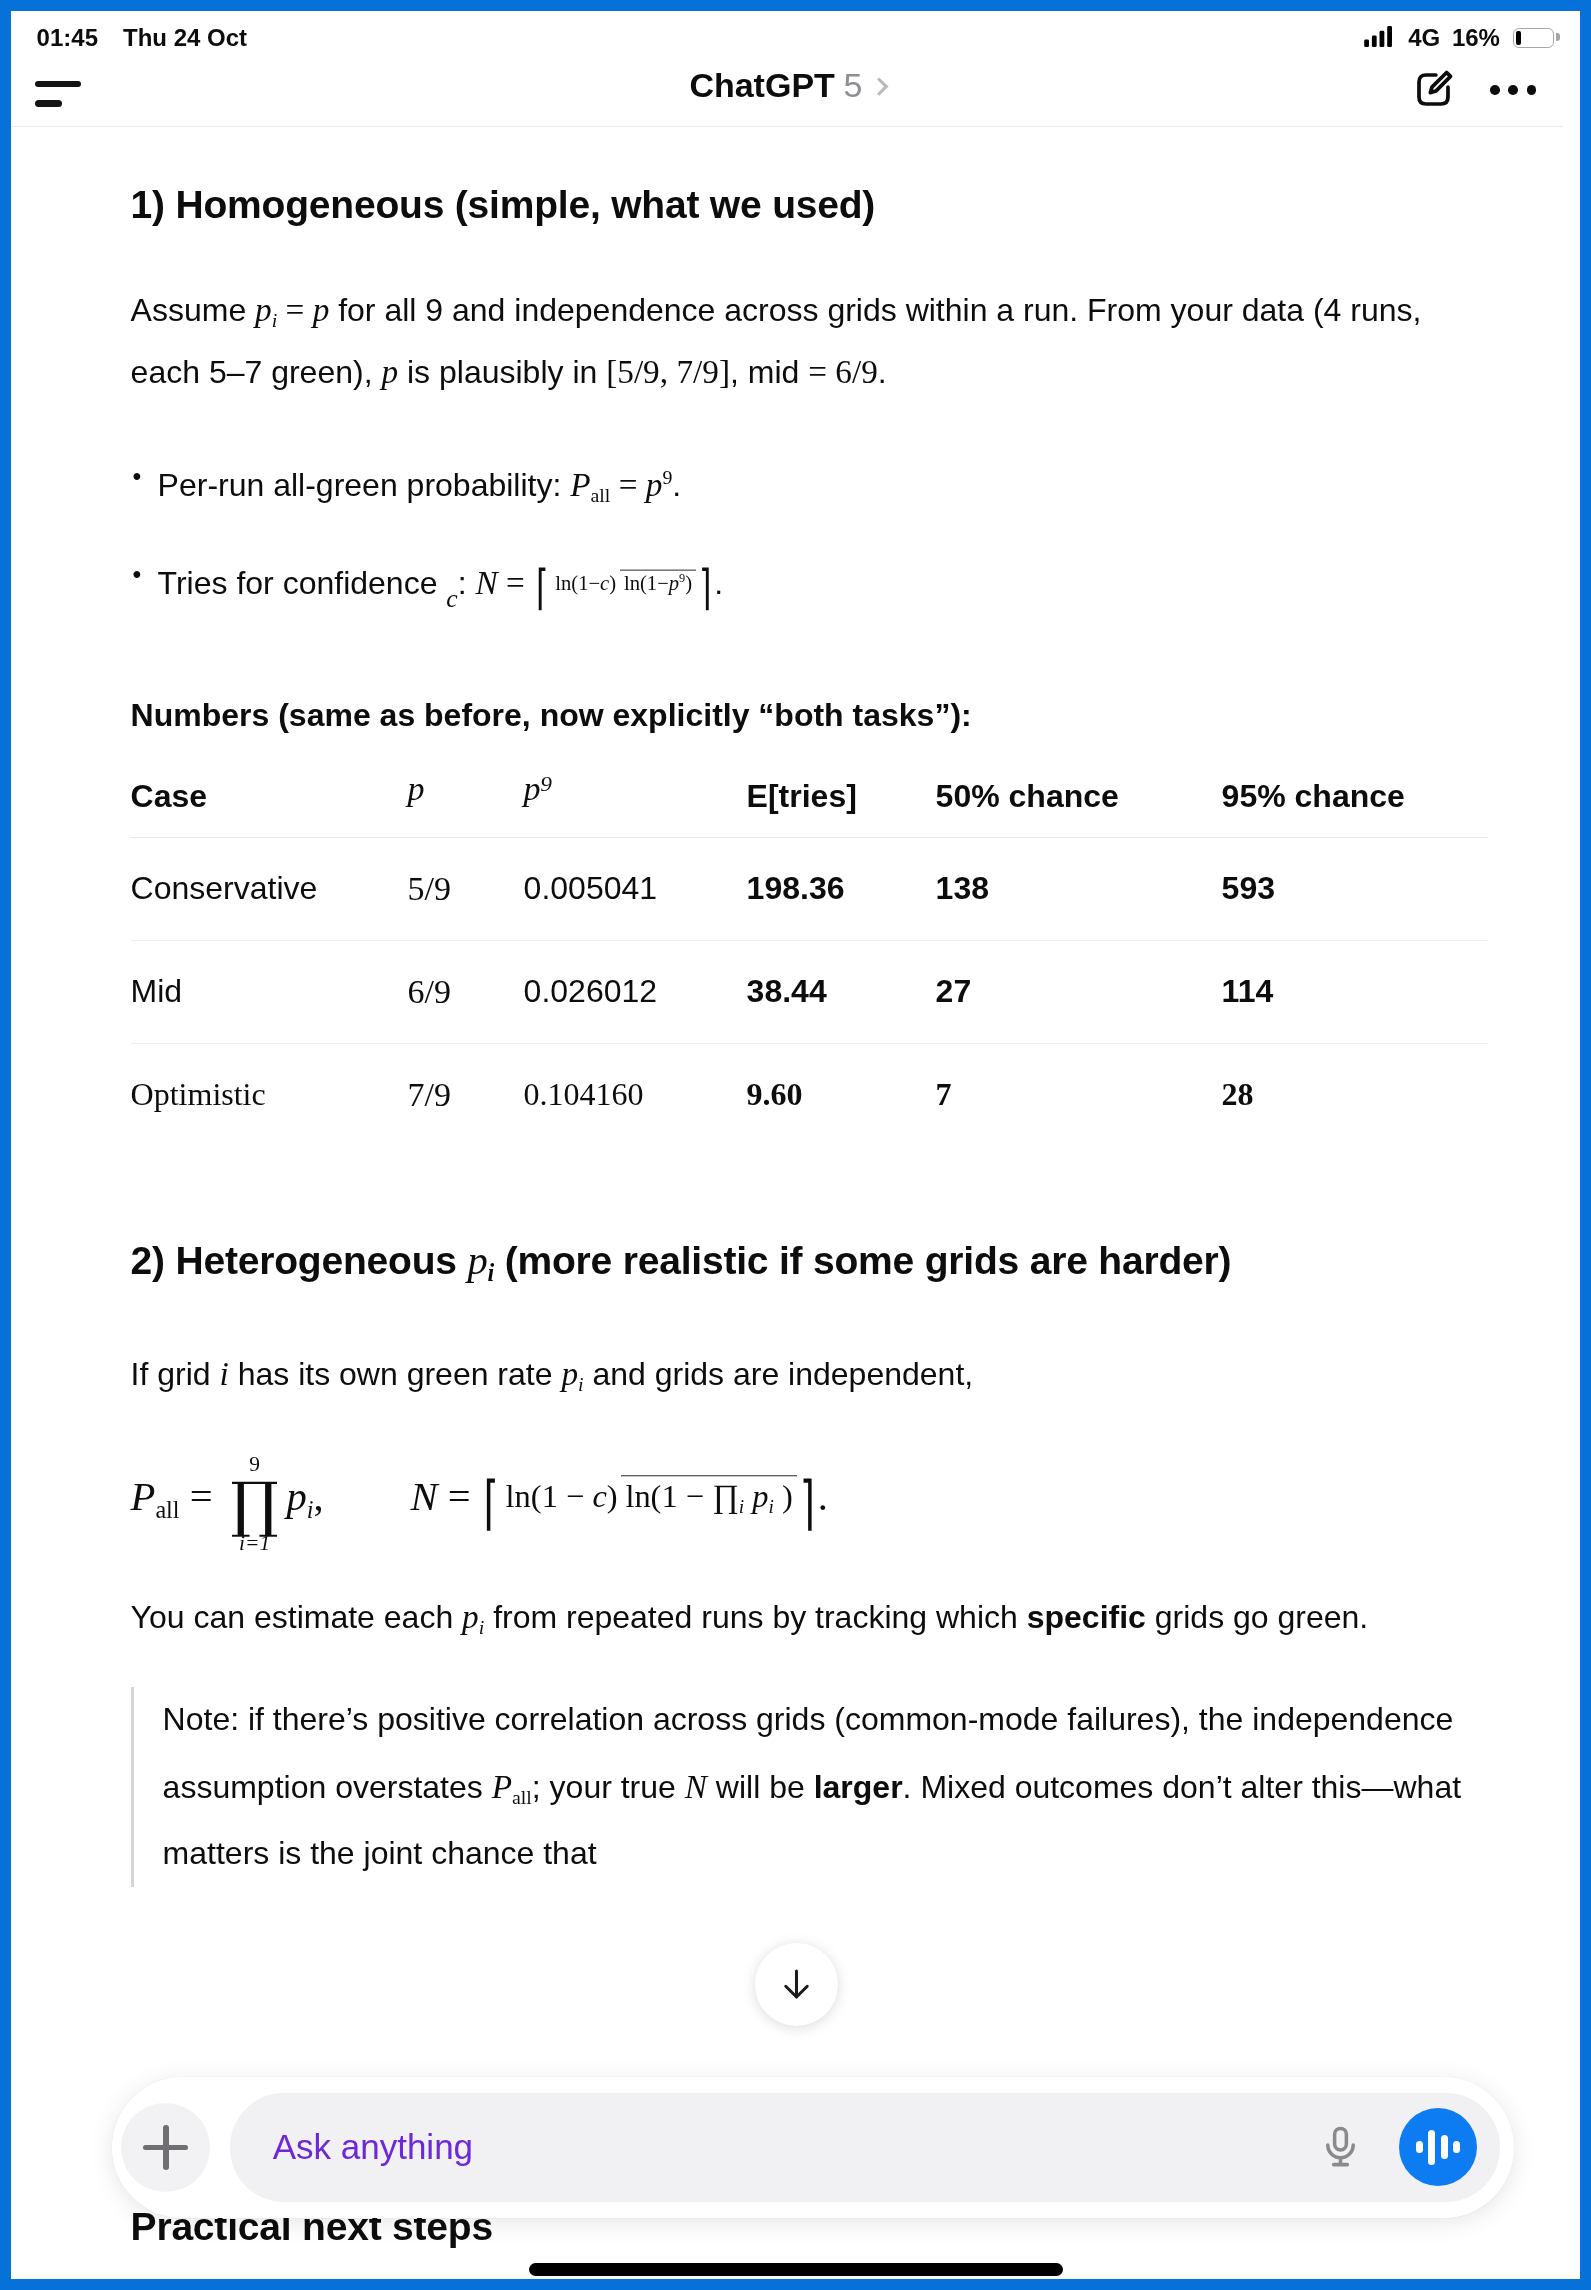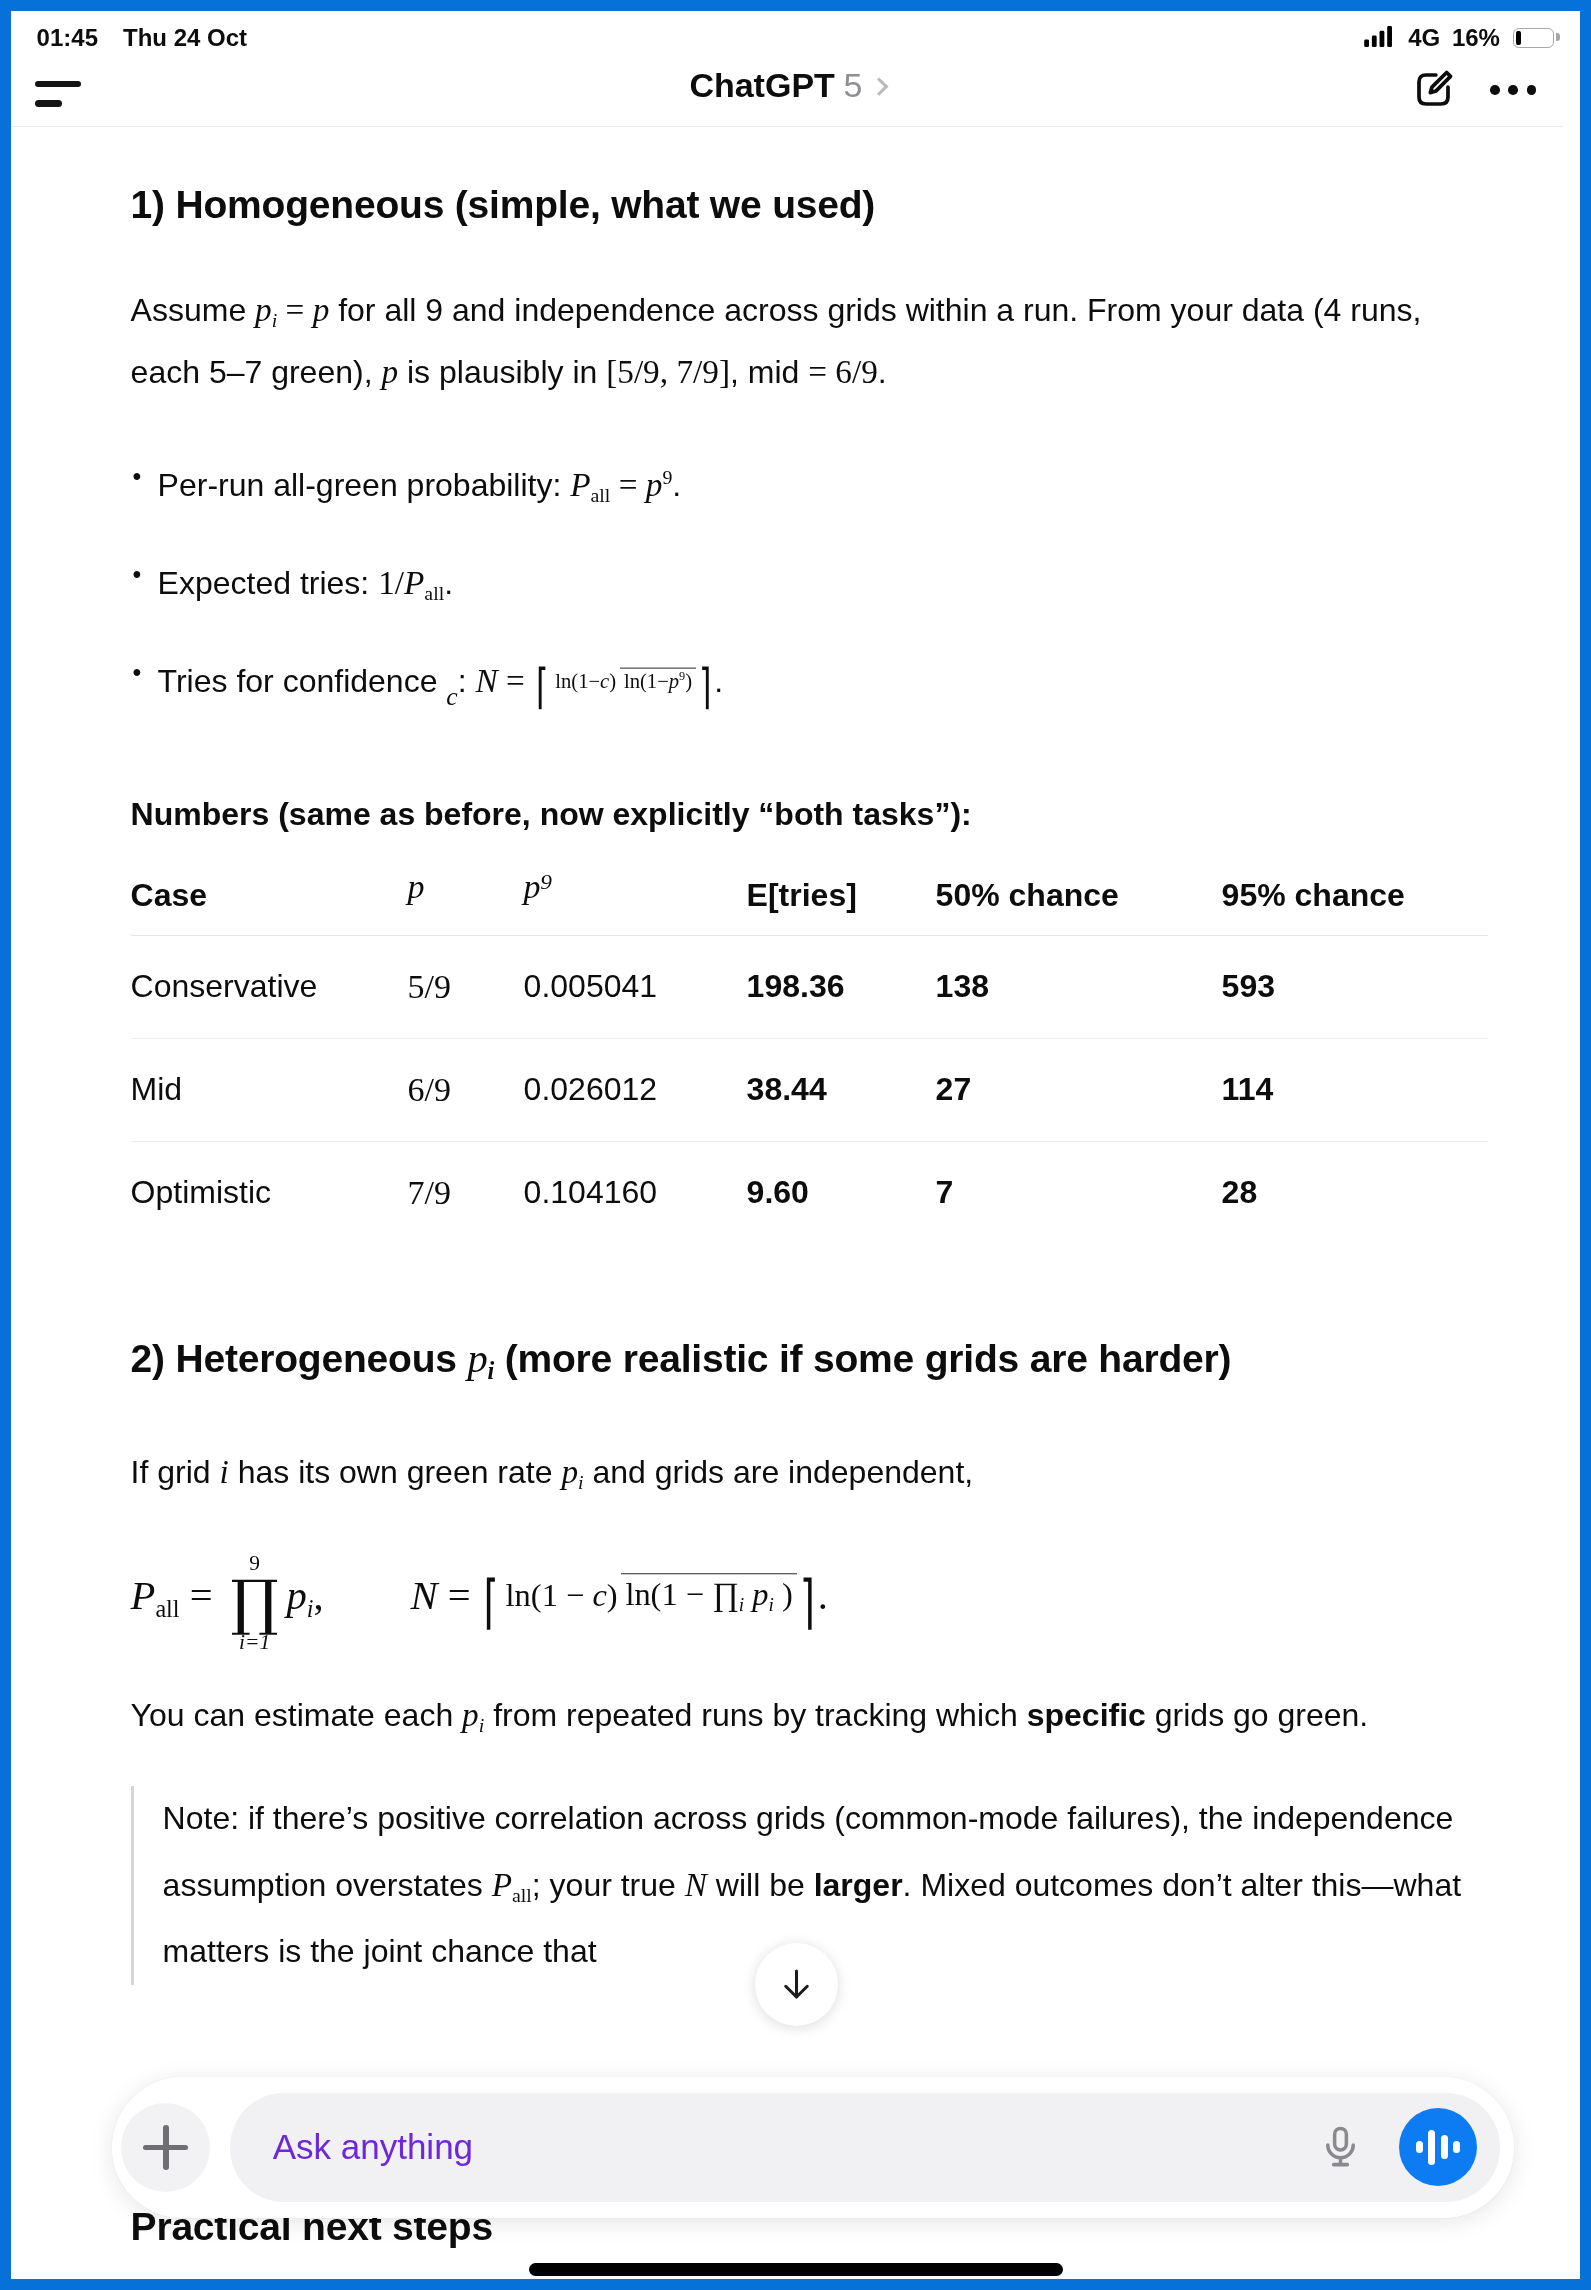--- a/index.html
+++ b/index.html
@@ -66,21 +66,21 @@
   .prod .pl.pi { font-style:italic; }
   .prod .op { font-family:"DejaVu Serif","Liberation Serif",serif; font-size:1.55em; line-height:0.95; }
   .equation { margin-top:45px; font-size:39px; }
   .equation .frac { font-size:0.8em; }
 
   
   .tbl { margin-top:43px; border-collapse:collapse; width:100%; font-size:32px; }
   .tbl th { text-align:left; font-weight:600; padding:0 0 21.3px 0; border-bottom:1.9px solid #e5e5e5; vertical-align:bottom; }
   .tbl th.mth { font-family:"Liberation Serif","DejaVu Serif",serif; font-style:italic; font-weight:400; font-size:34px; vertical-align:top; padding-top:0; position:relative; top:-7.8px; }
   .tbl td { padding:32px 0; border-bottom:1.5px solid #ededed; vertical-align:middle; }
-  .tbl tr:last-child td { border-bottom:none; }
+  .tbl tr:last-child td { border-bottom:none;font-family:Liberation Serif, serif; }
   .tbl .c0 { width:277px; } .tbl .c1 { width:116px; } .tbl .c2 { width:223px; } .tbl .c3 { width:189px; } .tbl .c4 { width:286px; }
   .tbl td.mn { font-family:"Liberation Serif","DejaVu Serif",serif; font-size:34px; }
   .tbl td.bold { font-weight:700; }
 
   blockquote { margin-top:39px; border-left:3.4px solid #d6d6d6; padding-left:29px; font-size:32px; line-height:2.05; }
 
   .next-steps { position:absolute; top:2193px; left:119px; z-index:0; }
 
   
   .scroll-btn { position:absolute; left:743px; top:1931px; width:83px; height:83px; border-radius:50%; background:#fff; border:none; box-shadow:0 1.9px 13.6px rgba(0,0,0,0.14); z-index:3; cursor:pointer; display:flex; align-items:center; justify-content:center; }
@@ -150,21 +150,20 @@
     </div>
   </div>
 
   <div class="content">
     <h3 class="h3" id="s1">1) Homogeneous (simple, what we used)</h3>
 
     <p class="para p1"><span class="r t">Assume </span><span class="r mi">p</span><span class="r subi">i</span><span class="r mn"> = </span><span class="r mi">p</span><span class="r t"> for all 9 and independence across grids within a run. From your data (4 runs, each 5–7 green), </span><span class="r mi">p</span><span class="r t"> is plausibly in </span><span class="r mn">[5/9, 7/9]</span><span class="r t">, mid </span><span class="r mn">= 6/9</span><span class="r t">.</span></p>
 
     <ul class="bullets">
       <li><span class="r t">Per-run all-green probability: </span><span class="r mi">P</span><span class="r subr">all</span><span class="r mn"> = </span><span class="r mi">p</span><span class="r sup">9</span><span class="r t">.</span></li>
-      <li><span class="r t">Expected tries: </span><span class="r mn">1/</span><span class="r mi">P</span><span class="r subr">all</span><span class="r t">.</span></li>
       <li><span class="r t">Tries for confidence </span><span class="r low">c</span><span class="r t">: </span><span class="r mi">N</span><span class="r mn"> = </span><span class="r big">⌈</span><span class="frac">
             <span class="num"><span class="r mn">ln(1−</span><span class="r mi">c</span><span class="r mn">)</span></span>
             <span class="den"><span class="r mn">ln(1−</span><span class="r mi">p</span><span class="r sup">9</span><span class="r mn">)</span></span>
           </span><span class="r big">⌉</span><span class="r t">.</span></li>
     </ul>
 
     <p class="numbers-h">Numbers (same as before, now explicitly “both tasks”):</p>
 
     <table class="tbl">
       <thead>

